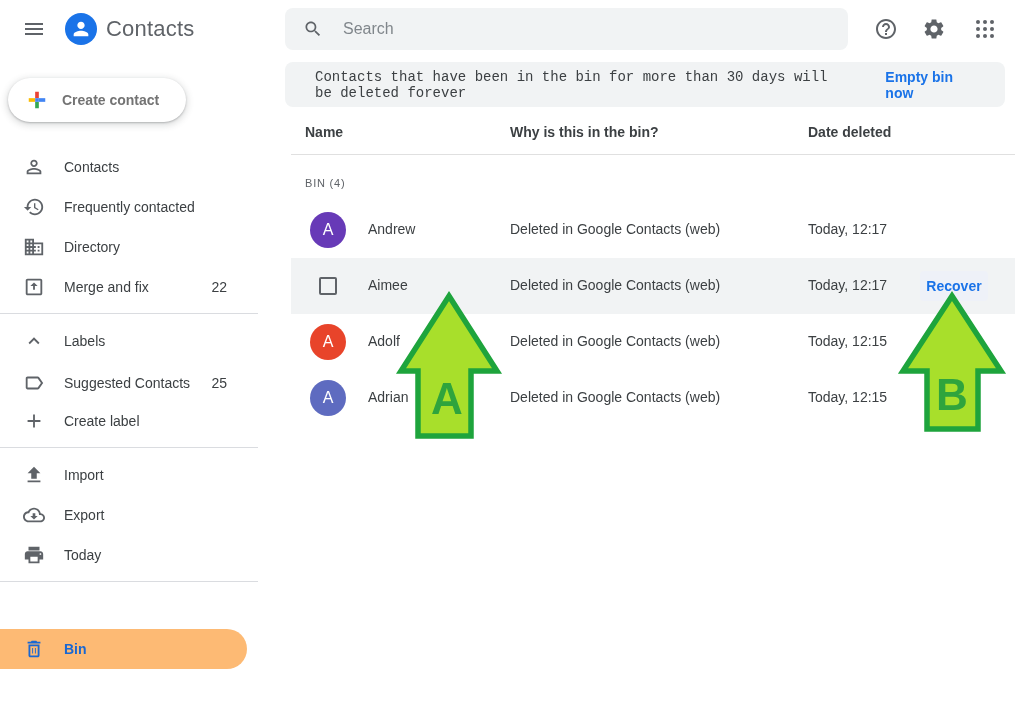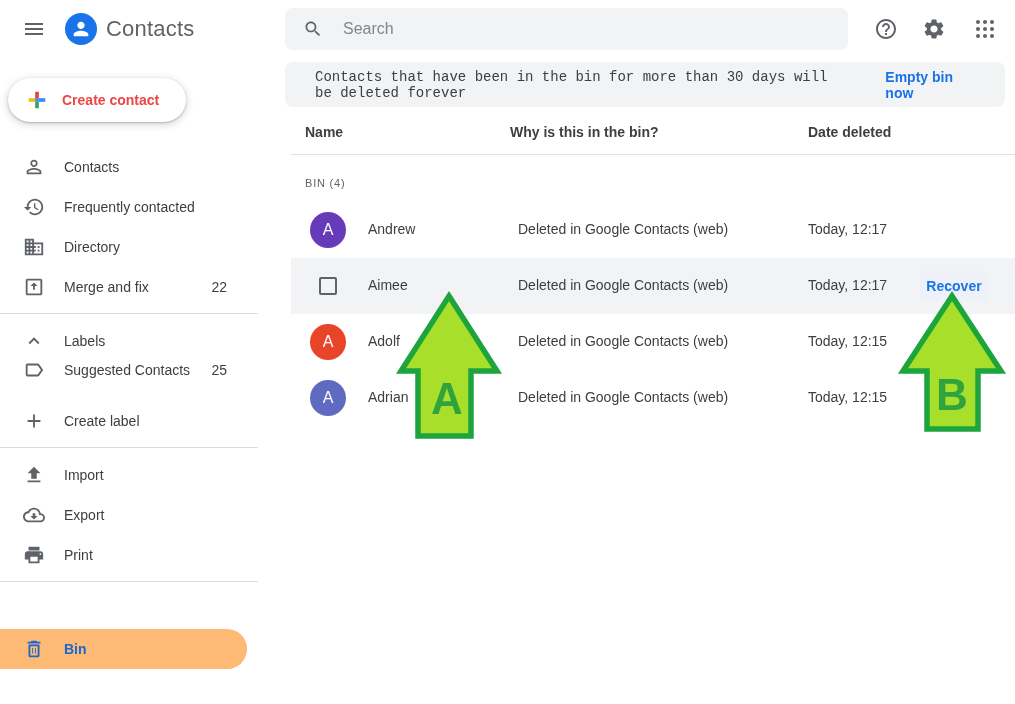--- a/index.html
+++ b/index.html
@@ -18,21 +18,21 @@
   .search input::placeholder { color:#80868b; }
   .tb-icon { position:absolute; top:17px; width:24px; height:24px; cursor:pointer; }
   .ic-help { left:874px; } .ic-gear { left:922px; } .ic-apps { left:973px; }
   .gray { fill:#5f6368; }
 
   
   .sidebar { position:absolute; left:0; top:58px; width:258px; height:646px; background:#fff; }
   .create-btn { position:absolute; left:8px; top:20px; width:178px; height:44px; background:#fff; border:0; border-radius:24px;
     box-shadow:0 1px 2px rgba(60,64,67,.3), 0 2px 6px 2px rgba(60,64,67,.15); display:flex; align-items:center; cursor:pointer; }
   .create-btn svg { margin-left:18px; }
-  .create-btn .cb-label { margin-left:14px; font-size:14px; font-weight:bold; color:#ef4444; font-family:"Liberation Sans",sans-serif; }
+  .create-btn .cb-label { margin-left:14px; font-size:14px; font-weight:bold; color:#737373; font-family:"Liberation Sans",sans-serif; }
   .nav-item { position:absolute; left:0; width:247px; height:40px; display:flex; align-items:center; cursor:pointer; border-radius:0 20px 20px 0; }
   .nav-item svg { margin-left:22px; flex:0 0 24px; }
   .nlabel { margin-left:18px; font-size:14px; color:#3c4043; }
   .nbadge { position:absolute; right:20px; font-size:14px; color:#3c4043; }
   .nav-item.selected { background:#fdba74; }
   .nav-item.selected .nlabel { color:#1967d2; font-weight:bold; }
   .sdivider { position:absolute; left:0; width:258px; border-top:1px solid #dadce0; }
 
   
   .banner { position:absolute; left:285px; top:62px; width:720px; height:45px; background:#f1f3f4; border-radius:8px;
@@ -41,21 +41,21 @@
   .banner-action { font-size:14px; font-weight:bold; color:#1a73e8; cursor:pointer; text-decoration:none;margin-left:46px; }
   .thead { position:absolute; top:112px; height:43px; left:291px; right:0; border-bottom:1px solid #e0e0e0; }
   .th { position:absolute; top:12px; font-size:14px; font-weight:bold; color:#3c4043; }
   .th-name { left:14px; } .th-reason { left:219px; } .th-date { left:517px; }
   .section-label { position:absolute; left:305px; top:177px; font-size:11px; color:#5f6368; letter-spacing:.8px; }
   .row { position:absolute; left:291px; width:724px; height:56px; cursor:pointer; }
   .row.hovered { background:#f1f3f4; }
   .avatar { position:absolute; left:19px; top:10px; width:36px; height:36px; border-radius:50%; color:#fff; font-size:16px; display:flex; align-items:center; justify-content:center; }
   .checkbox { position:absolute; left:28px; top:19px; width:18px; height:18px; border:2px solid #5f6368; border-radius:2px; background:#f1f3f4; cursor:pointer; }
   .c-name { position:absolute; left:77px; top:19px; font-size:14px; color:#3c4043; }
-  .c-reason { position:absolute; left:219px; top:19px; font-size:14px; color:#3c4043;margin-left:8px; }
+  .c-reason { position:absolute; left:219px; top:19px; font-size:14px; color:#3c4043; }
   .c-date { position:absolute; left:517px; top:19px; font-size:14px; color:#3c4043; }
   .recover-btn { position:absolute; left:629px; top:13px; width:68px; height:30px; background:#eef1f8; border:0; border-radius:4px;
     font-size:14px; font-weight:bold; color:#1a73e8; cursor:pointer; font-family:"Liberation Sans",sans-serif; }
 
   
   .overlay { position:absolute; left:0; top:0; width:1015px; height:704px; pointer-events:none; }
   .arrow { fill:#a8df2b; stroke:#1ea43c; stroke-width:5.5; }
   .arrow-letter { font-family:"Liberation Sans",sans-serif; font-size:44px; font-weight:bold; fill:#2fa43d; text-anchor:middle; }
 </style>
 </head>
@@ -141,21 +141,21 @@
     </div>
 
     <div class="sdivider" style="top:255px"></div>
 
     <div class="nav-item" style="top:263px">
       <svg width="22" height="22" viewBox="0 0 24 24">
           <path class="gray" d="M12 8l-6 6 1.41 1.41L12 10.83l4.59 4.58L18 14l-6-6z"></path>
         </svg>
       <span class="nlabel">Labels</span>
     </div>
-    <div class="nav-item" style="top:292px">
+    <div class="nav-item" style="top:305px">
       <svg width="22" height="22" viewBox="0 0 24 24">
           <path class="gray" d="M17.63 5.84C17.27 5.33 16.67 5 16 5L5 5.01C3.9 5.01 3 5.9 3 7v10c0 1.1.9 1.99 2 1.99L16 19c.67 0 1.27-.33 1.63-.84L22 12l-4.37-6.16zM16 17H5V7h11l3.55 5L16 17z"></path>
         </svg>
       <span class="nlabel">Suggested Contacts</span>
       <span class="nbadge">25</span>
     </div>
     <div class="nav-item" style="top:343px">
       <svg width="22" height="22" viewBox="0 0 24 24">
           <path class="gray" d="M19 13h-6v6h-2v-6H5v-2h6V5h2v6h6v2z"></path>
         </svg>
@@ -173,21 +173,21 @@
     <div class="nav-item" style="top:397px">
       <svg width="22" height="22" viewBox="0 0 24 24">
           <path class="gray" d="M9 16v-6H5l7-7 7 7h-4v6H9zm-4 2h14v2H5v-2z"></path>
         </svg>
       <span class="nlabel">Import</span>
     </div>
     <div class="nav-item" style="top:477px">
       <svg width="22" height="22" viewBox="0 0 24 24">
           <path class="gray" d="M19 8H5c-1.66 0-3 1.34-3 3v6h4v4h12v-4h4v-6c0-1.66-1.34-3-3-3zm-3 11H8v-5h8v5zm3-7c-.55 0-1-.45-1-1s.45-1 1-1 1 .45 1 1-.45 1-1 1zm-1-9H6v4h12V3z"></path>
         </svg>
-      <span class="nlabel">Print</span>
+      <span class="nlabel">Today</span>
     </div>
 
     <div class="sdivider" style="top:523px"></div>
 
     <div class="nav-item selected" style="top:571px">
       <svg width="22" height="22" viewBox="0 0 24 24">
           <path fill="#1967d2" d="M6 19c0 1.1.9 2 2 2h8c1.1 0 2-.9 2-2V7H6v12zM8 9h8v10H8V9zm2 2h1v6h-1v-6zm3 0h1v6h-1v-6zM15.5 4l-1-1h-5l-1 1H5v2h14V4h-3.5z"></path>
         </svg>
       <span class="nlabel">Bin</span>
     </div>

